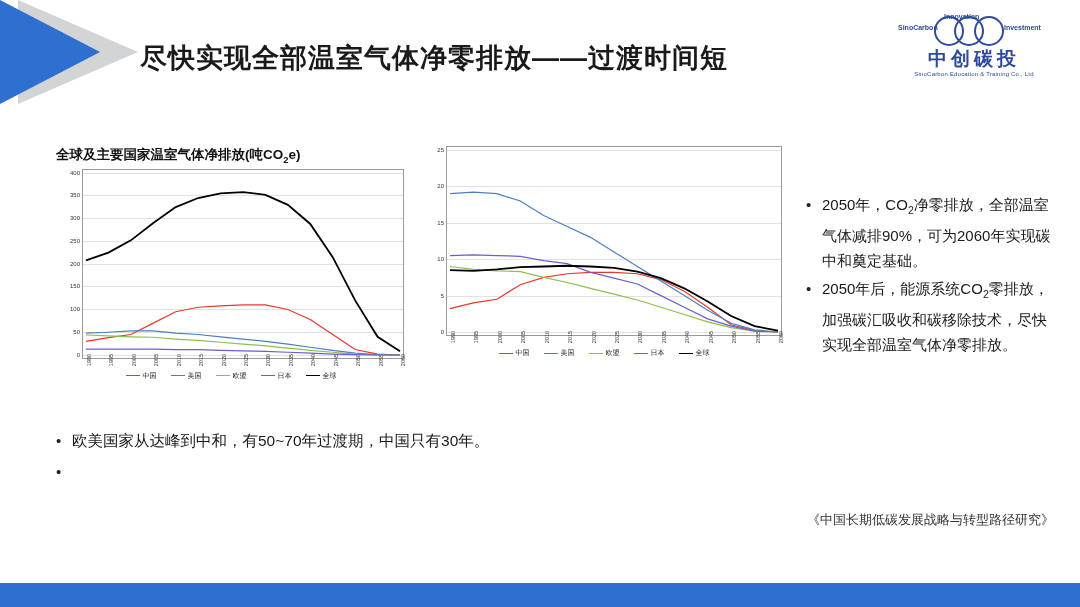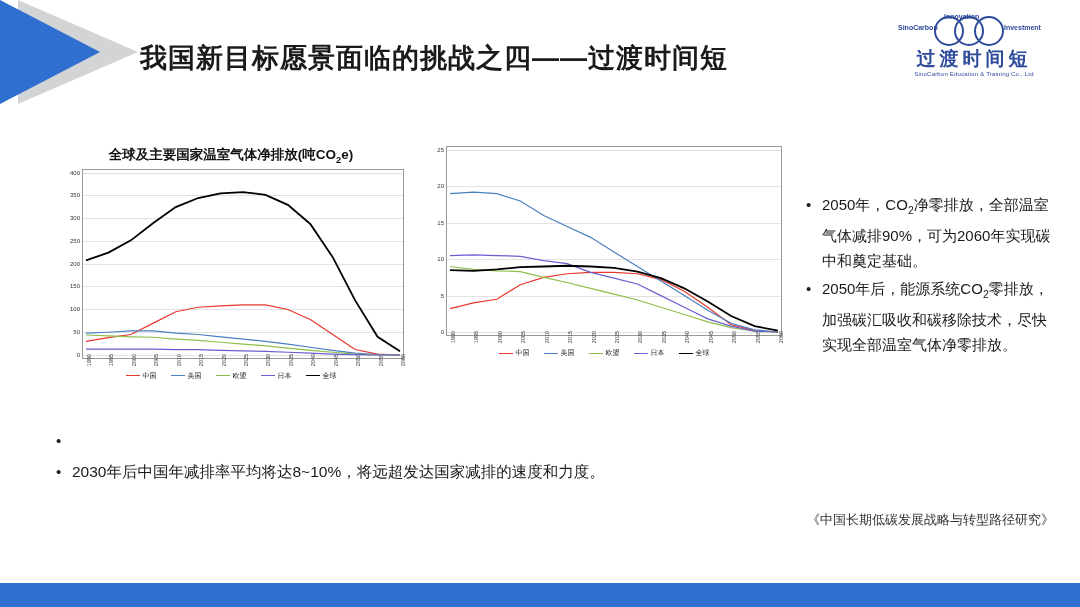--- a/index.html
+++ b/index.html
@@ -32,21 +32,21 @@
   .logo-ring.r2{left:62px;}
   .logo-ring.r3{left:82px;}
   .logo-word{position:absolute;font-size:7px;font-weight:bold;color:#2e4b9b;top:10px;}
   .logo-word.w1{left:6px;}
   .logo-word.w2{left:52px;top:-1px;}
   .logo-word.w3{left:112px;}
   .logo-cn{font-size:19px;font-weight:bold;color:#2e4b9b;letter-spacing:4px;line-height:22px;}
   .logo-en{font-size:6px;color:#2e4b9b;letter-spacing:.2px;margin-top:1px;}
 
   
-  .chart-block{position:absolute;text-align:center;}
+  .chart-block{position:absolute;}
   .chart-title{font-size:13.5px;font-weight:bold;color:#111;margin-bottom:4px;}
   .chart-area{border:1px solid #9a9a9a;background:#fff;position:relative;}
   .grid-line{position:absolute;left:0;right:0;height:1px;background:#e2e2e2;}
   .ytick{position:absolute;right:100%;margin-right:3px;font-size:6px;color:#333;transform:translateY(-50%);white-space:nowrap;}
   .xtick{position:absolute;top:100%;margin-top:2px;font-size:5.5px;color:#333;transform:translateX(-50%) rotate(-90deg);transform-origin:center top;white-space:nowrap;}
   .legend{display:flex;justify-content:center;gap:14px;margin-top:12px;font-size:7px;color:#222;}
   .legend-item{display:flex;align-items:center;gap:3px;}
   .legend-swatch{width:14px;height:0;border-top:1.6px solid #000;display:inline-block;}
 
   
@@ -75,32 +75,32 @@
 
 <div class="arrow-wrap">
   <svg class="arrow-gray" width="140" height="106" viewBox="0 0 140 106">
     <polygon points="18,0 138,52 18,104" fill="#d2d4d6"></polygon>
   </svg>
   <svg class="arrow-blue" width="140" height="106" viewBox="0 0 140 106">
     <polygon points="0,0 100,52 0,104" fill="#2e6fd0"></polygon>
   </svg>
 </div>
 
-<div class="title">我国新目标愿景面临的挑战之四——过渡时间短</div>
+<div class="title">尽快实现全部温室气体净零排放——过渡时间短</div>
 
 <div class="logo">
   <div class="logo-top">
     <span class="logo-ring r1"></span>
     <span class="logo-ring r2"></span>
     <span class="logo-ring r3"></span>
     <span class="logo-word w1">SinoCarbon</span>
     <span class="logo-word w2">Innovation</span>
     <span class="logo-word w3">Investment</span>
   </div>
-  <div class="logo-cn">过渡时间短</div>
+  <div class="logo-cn">中创碳投</div>
   <div class="logo-en">SinoCarbon Education &amp; Training Co., Ltd</div>
 </div>
 
 <div class="chart-block" id="chart0" style="left:56px;top:146px;width:350px;">
   <div class="chart-title">全球及主要国家温室气体净排放(吨CO<sub>2</sub>e)</div>
   <div class="chart-area" style="height:188px;margin-left:26px;width:320px;">
       <div class="grid-line" style="top: 185px;"></div>
       <div class="ytick" style="top: 185px;">0</div>
       <div class="grid-line" style="top: 162.25px;"></div>
       <div class="ytick" style="top: 162.25px;">50</div>
@@ -233,22 +233,22 @@
   </div>
   <div class="bullet">
     <span class="dot">•</span>
     <span class="txt">2050年后，能源系统CO<sub>2</sub>零排放，加强碳汇吸收和碳移除技术，尽快实现全部温室气体净零排放。</span>
   </div>
 </div>
 
 <div class="bullet-list bottom-list">
   <div class="bullet">
     <span class="dot">•</span>
-  </div>
-  <div class="bullet">
-    <span class="dot">•</span>
-    <span class="txt">2030年后中国年减排率平均将达8~10%，将远超发达国家减排的速度和力度。</span>
+    <span class="txt">欧美国家从达峰到中和，有50~70年过渡期，中国只有30年。</span>
+  </div>
+  <div class="bullet">
+    <span class="dot">•</span>
   </div>
 </div>
 
 <div class="source">《中国长期低碳发展战略与转型路径研究》</div>
 
 <div class="bottom-bar"></div>
 
 </body></html>

